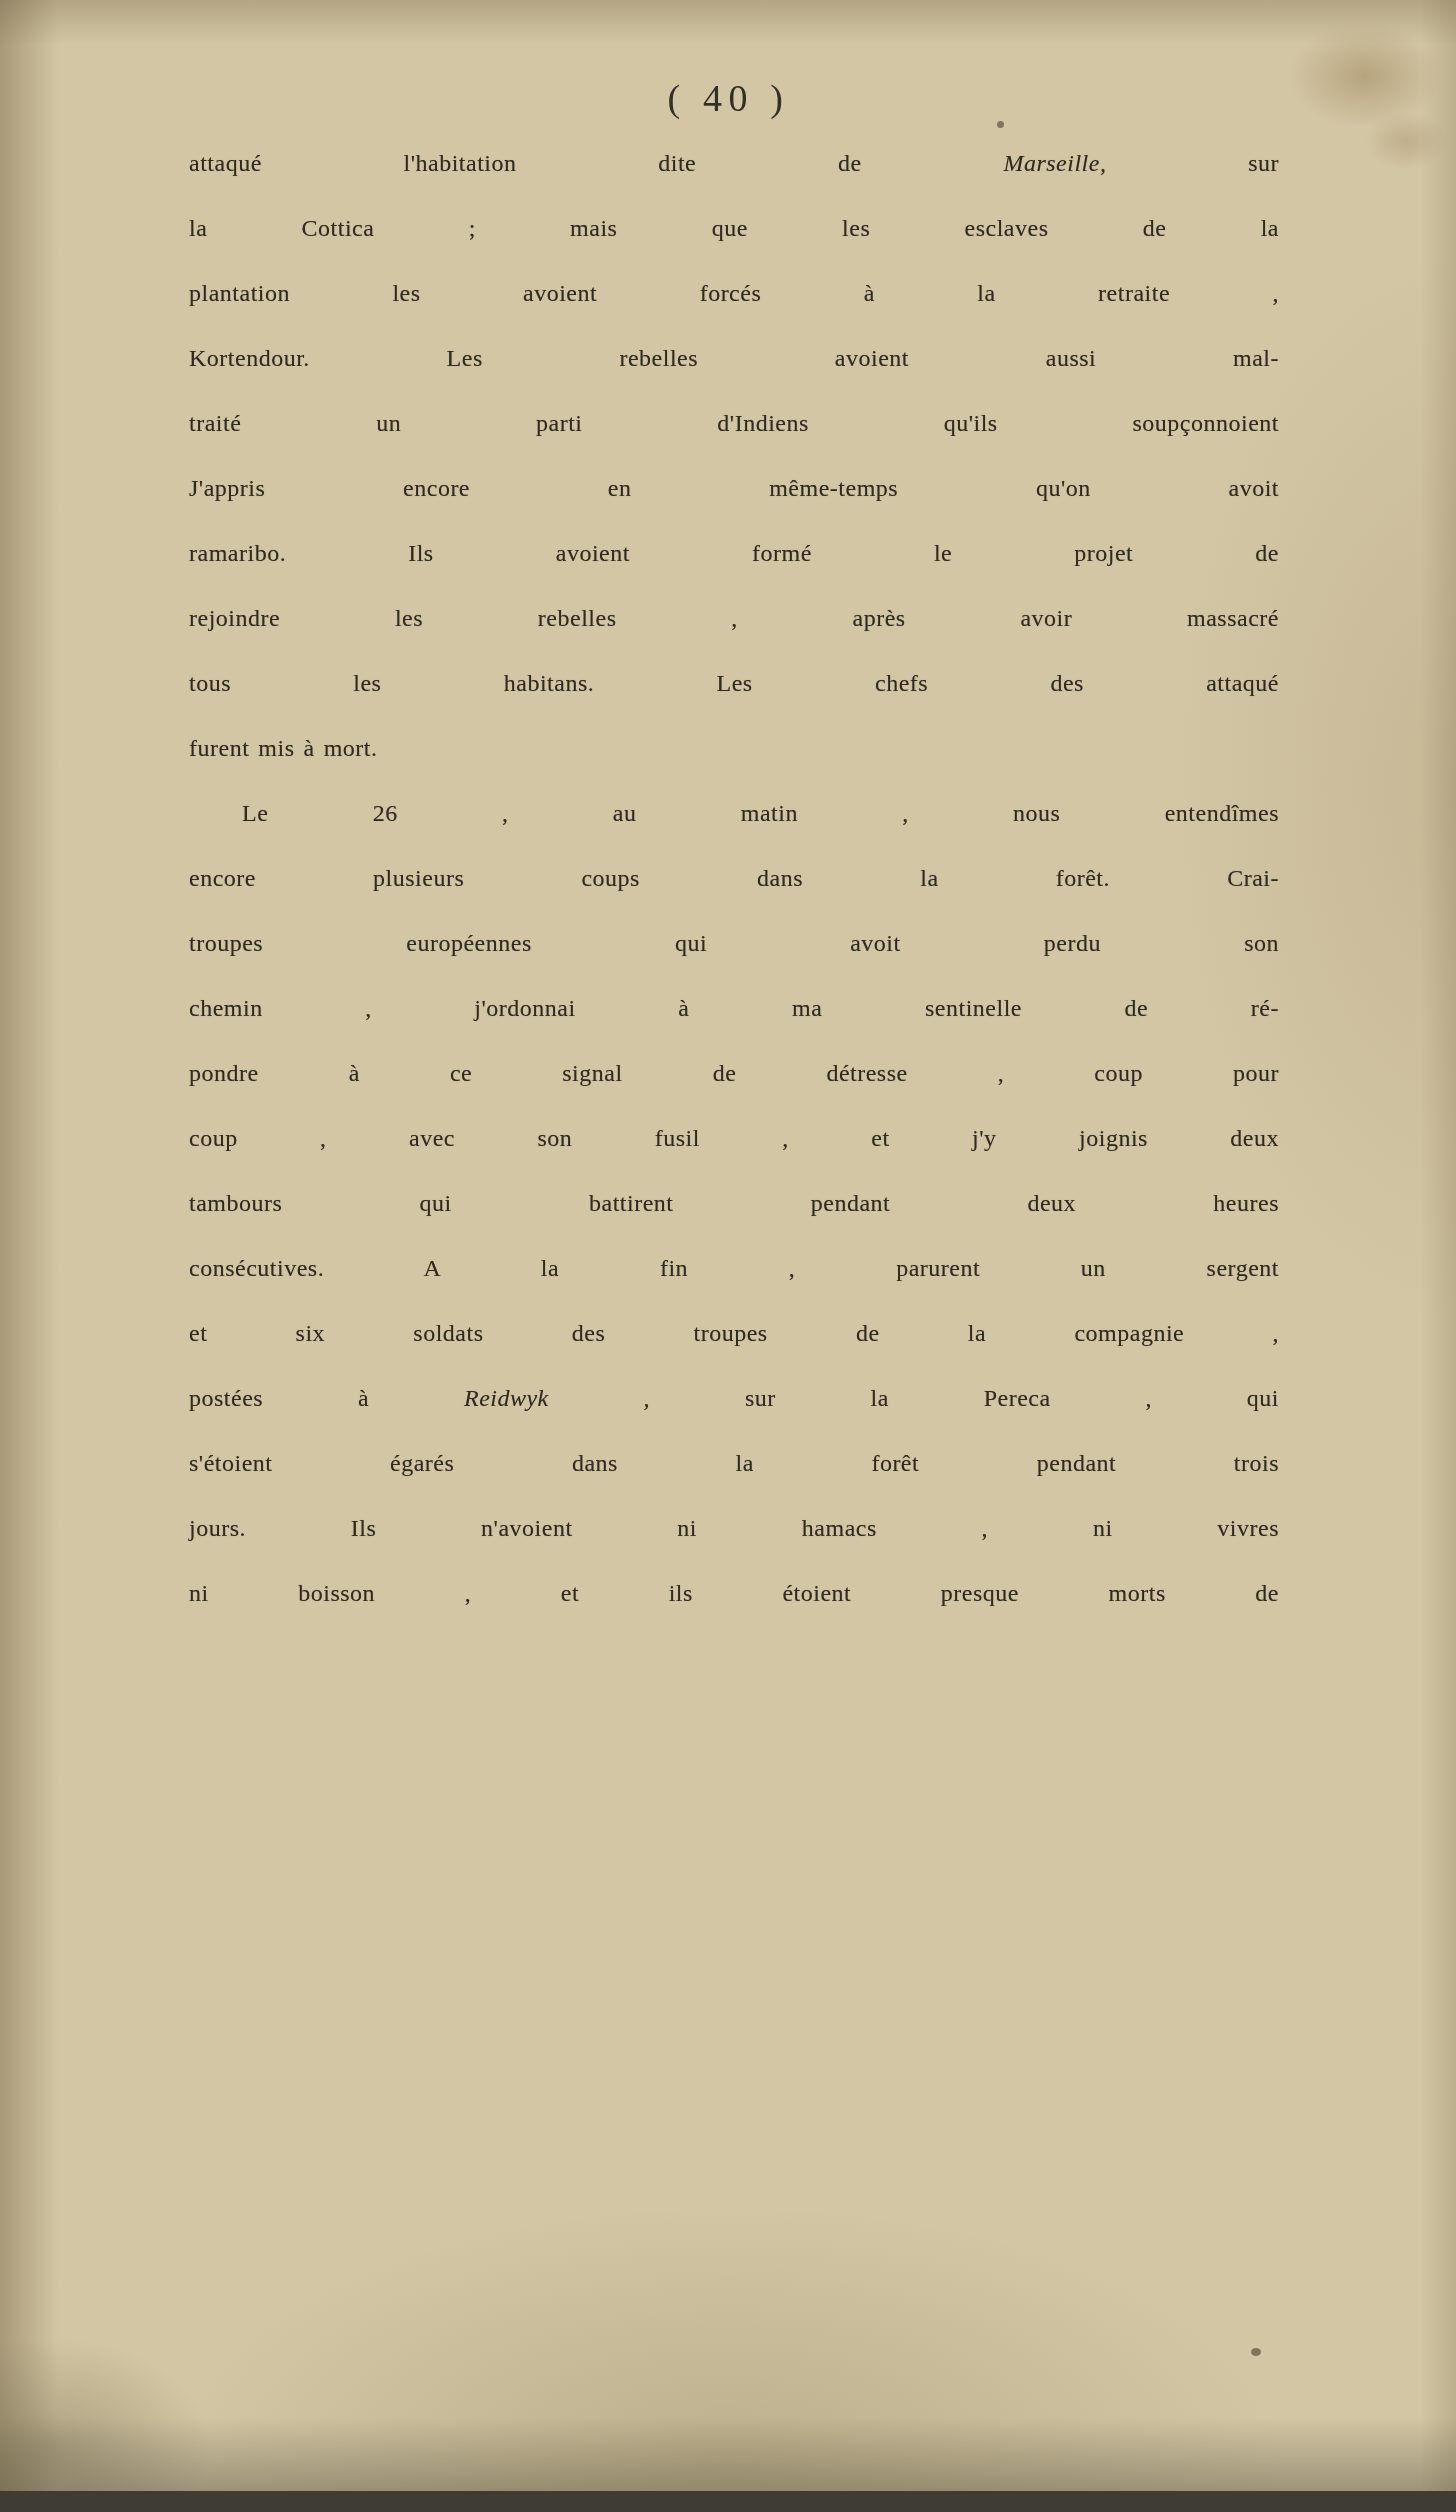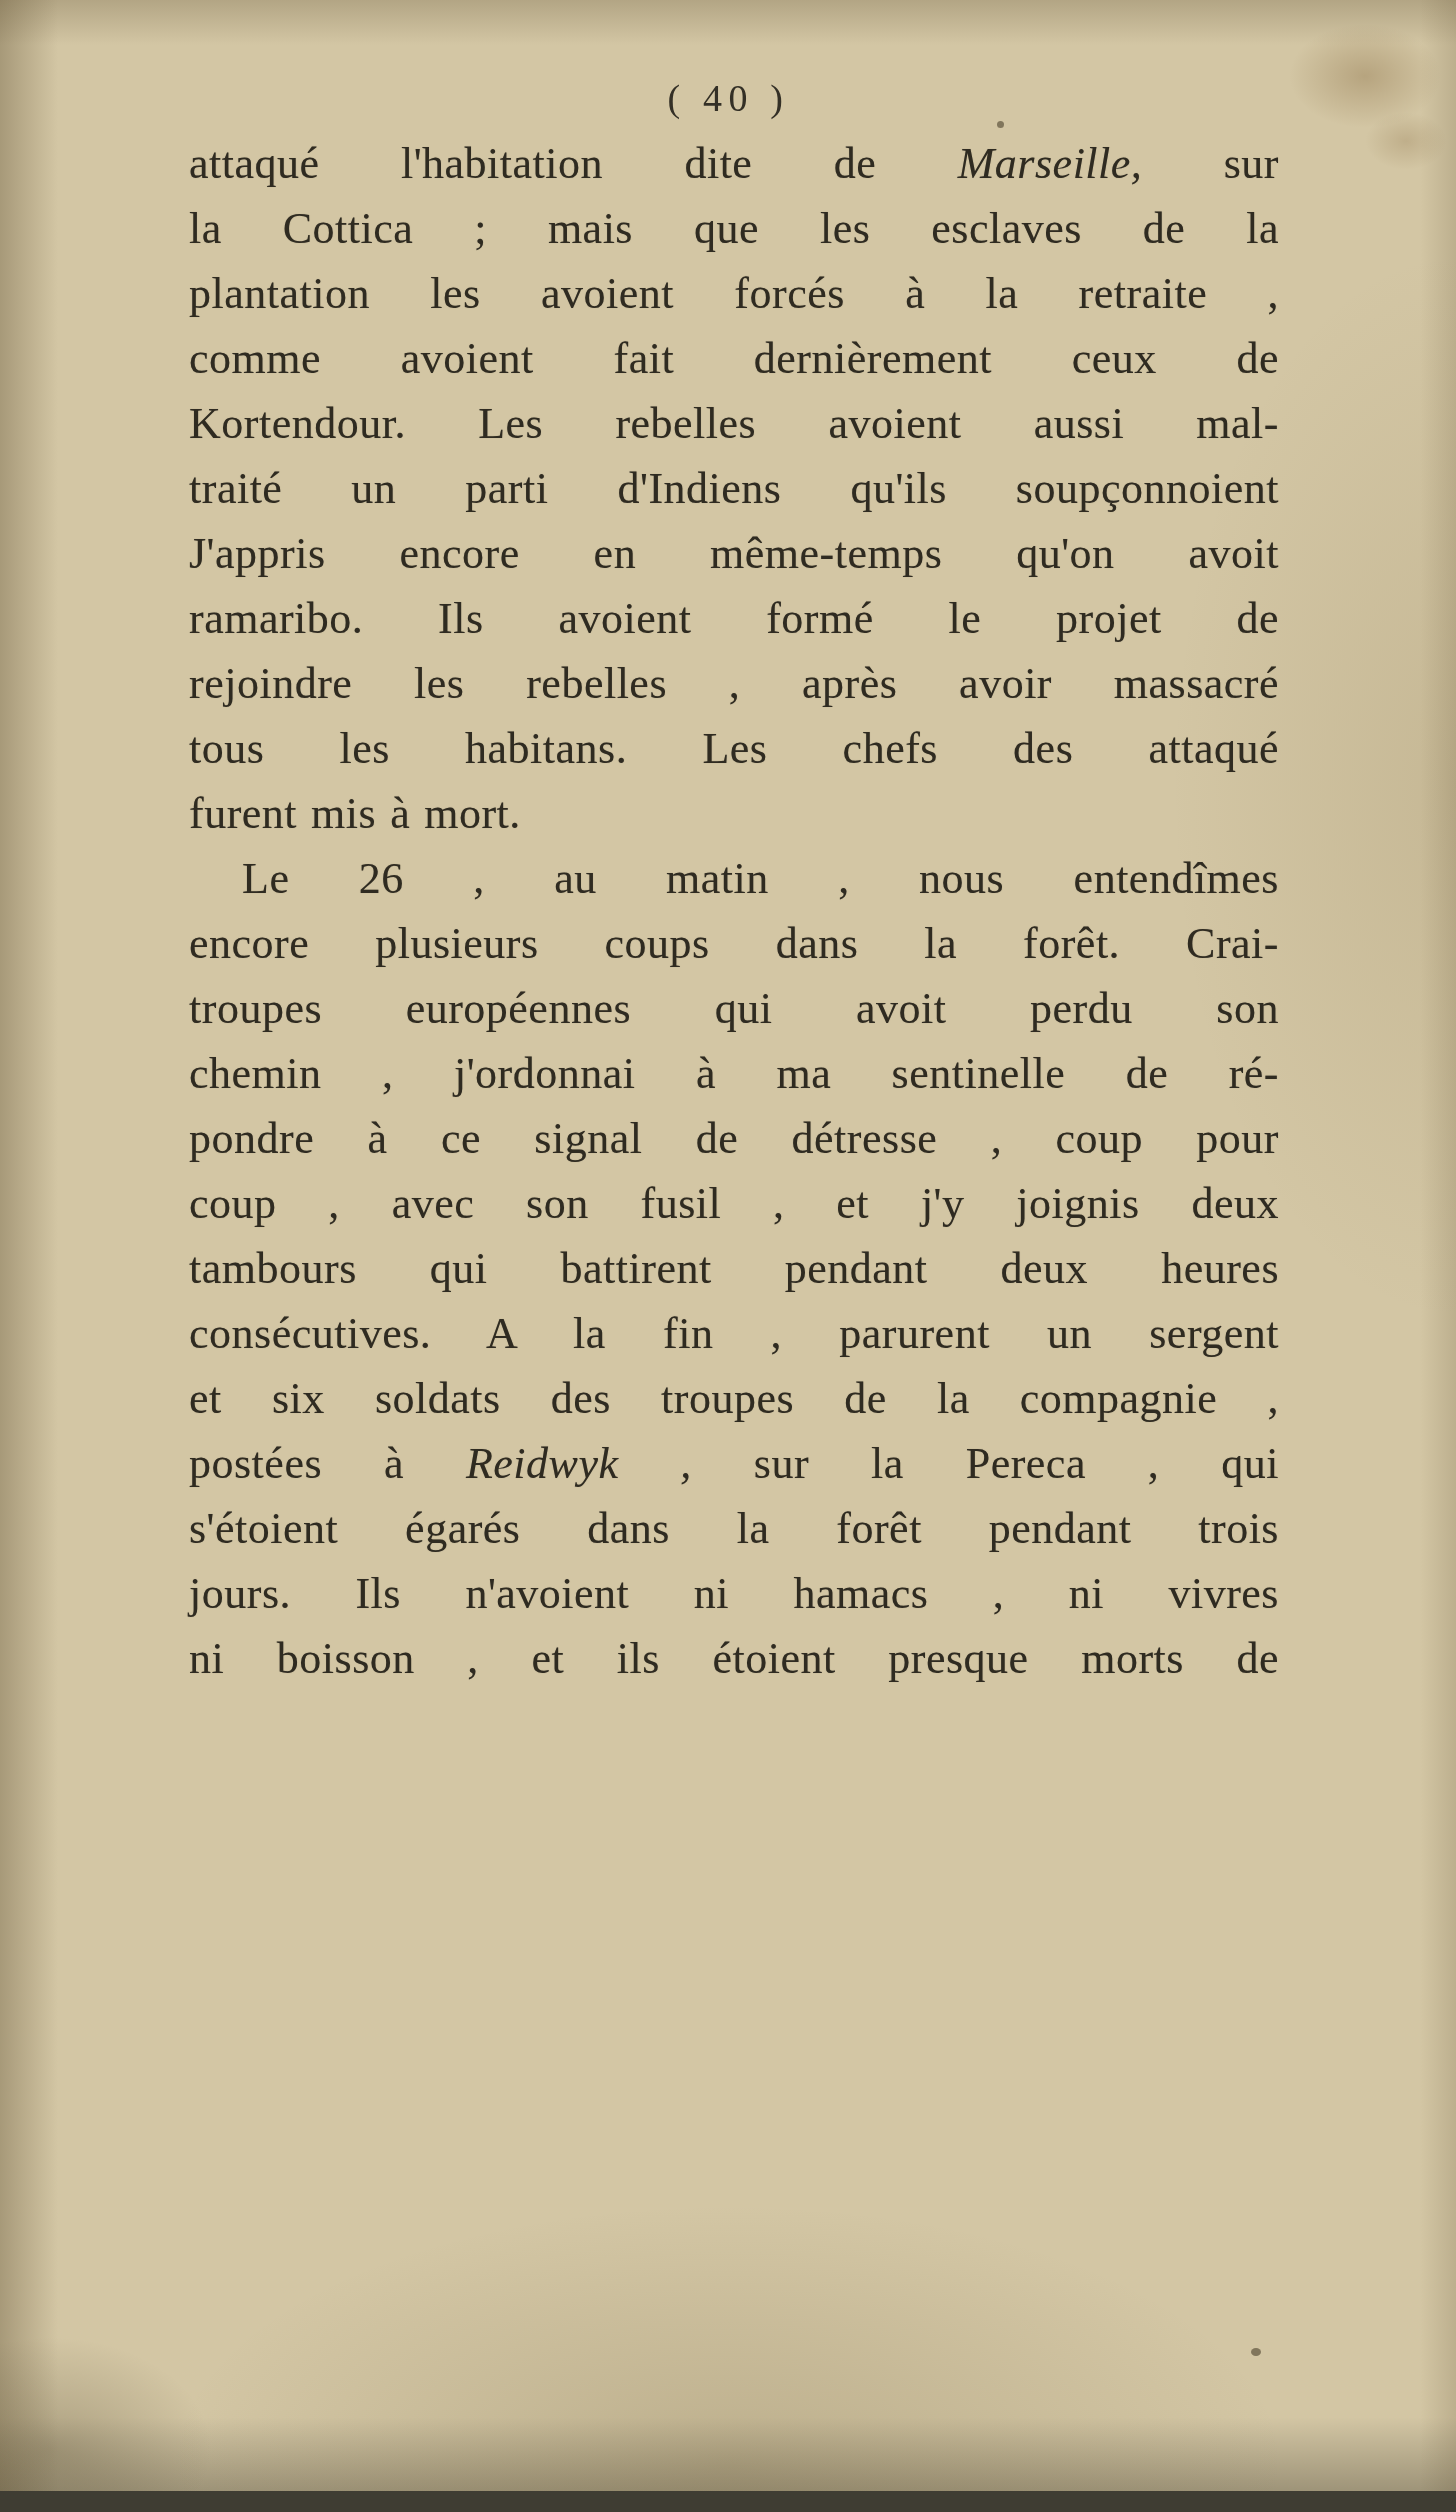--- a/index.html
+++ b/index.html
@@ -58,21 +58,21 @@
   .page-number { color: #343026; }
 
   .text-block {
     position: absolute;
     left: 189px;
     top: 131px;
     width: 1090px;
   }
 
   .line {
-    font-size: 44px;
+    font-size: 24px;
     line-height: 65px;
     letter-spacing: 0.5px;
     word-spacing: 2.5px;
     text-align: justify;
     text-align-last: justify;
     text-shadow: 0 0 0.8px rgba(47,43,33,0.35);
   }
   .line.last { text-align-last: left; }
   .line.indent { padding-left: 53px; }
 
@@ -83,21 +83,20 @@
 
 <div class="page">
   <div class="paper-texture"></div>
 
   <div class="page-number">( 40 )</div>
 
   <div class="text-block">
       <div class="line"><span class="">attaqué l'habitation dite de </span><span class="italic">Marseille,</span><span class=""> sur</span></div>
       <div class="line"><span class="">la Cottica ; mais que les esclaves de la</span></div>
       <div class="line"><span class="">plantation les avoient forcés à la retraite ,</span></div>
-      <div class="line"><span class="">comme avoient fait dernièrement ceux de</span></div>
       <div class="line"><span class="">Kortendour. Les rebelles avoient aussi mal-</span></div>
       <div class="line"><span class="">traité un parti d'Indiens qu'ils soupçonnoient</span></div>
       <div class="line"><span class="">J'appris encore en même-temps qu'on avoit</span></div>
       <div class="line"><span class="">ramaribo. Ils avoient formé le projet de</span></div>
       <div class="line"><span class="">rejoindre les rebelles , après avoir massacré</span></div>
       <div class="line"><span class="">tous les habitans. Les chefs des attaqué</span></div>
       <div class="line last"><span class="">furent mis à mort.</span></div>
       <div class="line indent"><span class="">Le 26 , au matin , nous entendîmes</span></div>
       <div class="line"><span class="">encore plusieurs coups dans la forêt. Crai-</span></div>
       <div class="line"><span class="">troupes européennes qui avoit perdu son</span></div>

